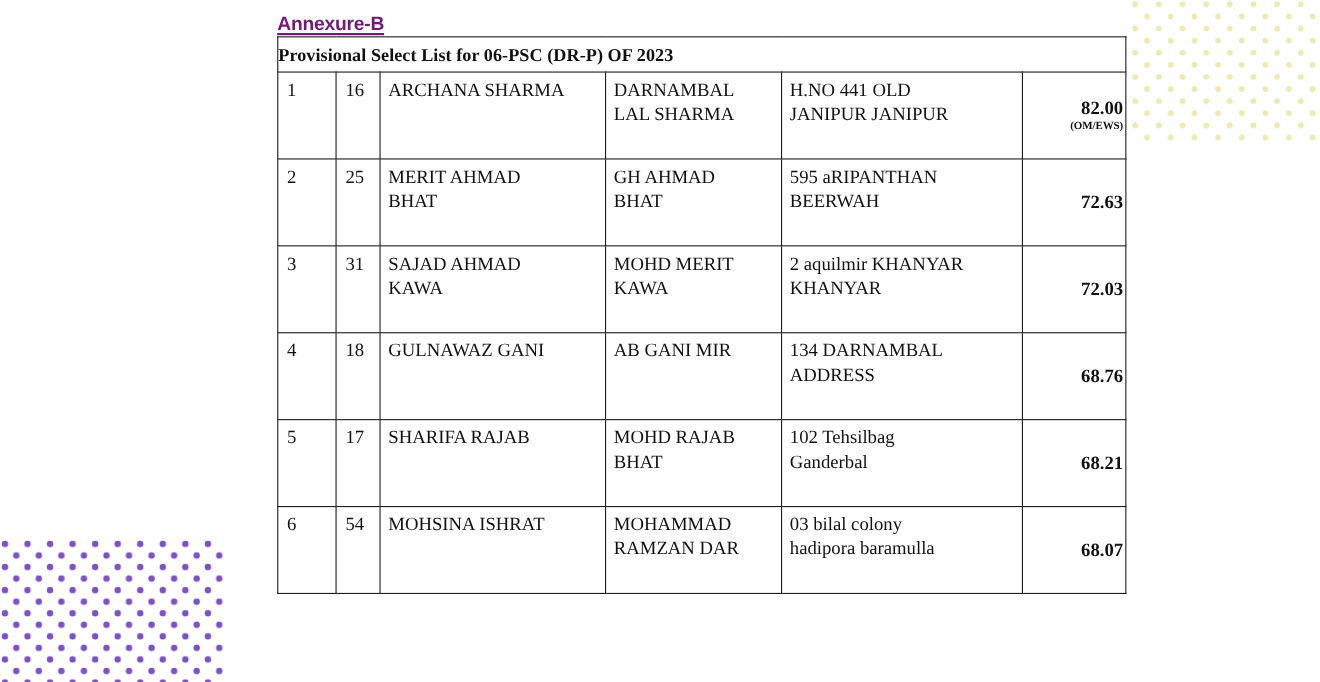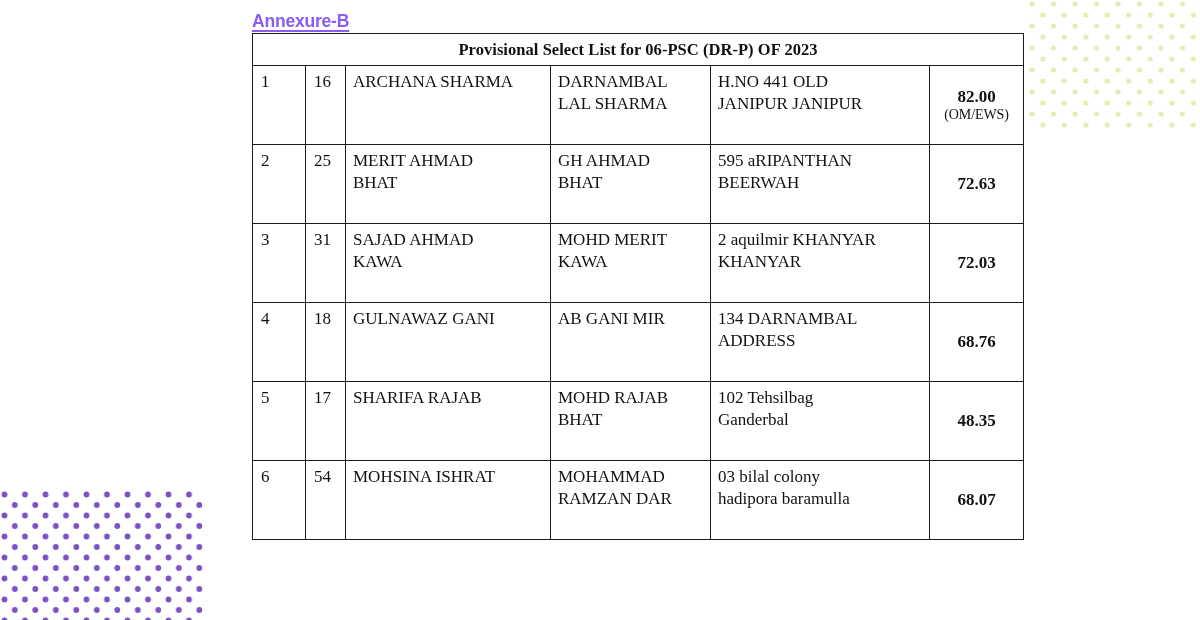--- a/index.html
+++ b/index.html
@@ -43,21 +43,21 @@
   }
 
   .annexure-heading {
     position: absolute;
     left: 252px;
     top: 11px;
     font-family: "Liberation Sans", "DejaVu Sans", sans-serif;
     font-weight: bold;
     font-size: 17.5px;
     letter-spacing: -0.2px;
-    color: #8b5cf6;
+    color: #701a75;
     text-decoration: underline;
     text-underline-offset: 3px;
     text-decoration-thickness: 2px;
     white-space: nowrap;
   }
 
   
   .merit-table {
     position: absolute;
     left: 252px;
@@ -95,21 +95,21 @@
   }
   .hdr td.bd-no {
     line-height: 1.12;
     font-size: 16px;
   }
   .hdr td.sno-head { font-size: 15.5px; }
 
   
   .banner td {
     height: 31px;
-    text-align: center;
+    text-align: left;
     vertical-align: middle;
     font-weight: bold;
     font-size: 16.5px;
     letter-spacing: 0.05px;
   }
   .banner.open-merit td {
     font-size: 15.5px;
     letter-spacing: 0.4px;
   }
 
@@ -119,31 +119,31 @@
     font-size: 17px;
     line-height: 1.27;
     padding: 5px 4px 4px 7px;
   }
   .data-row td.sno,
   .data-row td.bdno {
     text-align: left;
     padding-left: 8px;
   }
   .data-row td.merit {
-    text-align: center;
+    text-align: right;
     vertical-align: middle;
     font-weight: bold;
     font-size: 17px;
     padding: 4px 2px;
     line-height: 1.15;
   }
   .merit-sub {
     display: block;
-    font-size: 14px;
-    font-weight: normal;
+    font-size: 10px;
+    font-weight: bold;
     letter-spacing: -0.1px;
   }
   .cell-text { display: block; }
 </style>
 </head>
 <body>
 
 <div class="page">
 
   <svg class="dots" id="dots-top-right" viewBox="0 0 172 132" xmlns="http://www.w3.org/2000/svg">
@@ -275,21 +275,21 @@
         </td>
         <td>
           <span class="cell-text">MOHD RAJAB</span>
           <span class="cell-text">BHAT</span>
         </td>
         <td>
           <span class="cell-text">102 Tehsilbag</span>
           <span class="cell-text">Ganderbal</span>
         </td>
         <td class="merit">
-          <span>48.35</span>
+          <span>68.21</span>
           <span class="merit-sub"></span>
         </td>
       </tr>
 
       <tr class="data-row">
         <td class="sno">6</td>
         <td class="bdno">54</td>
         <td>
           <span class="cell-text">MOHSINA ISHRAT</span>
         </td>

